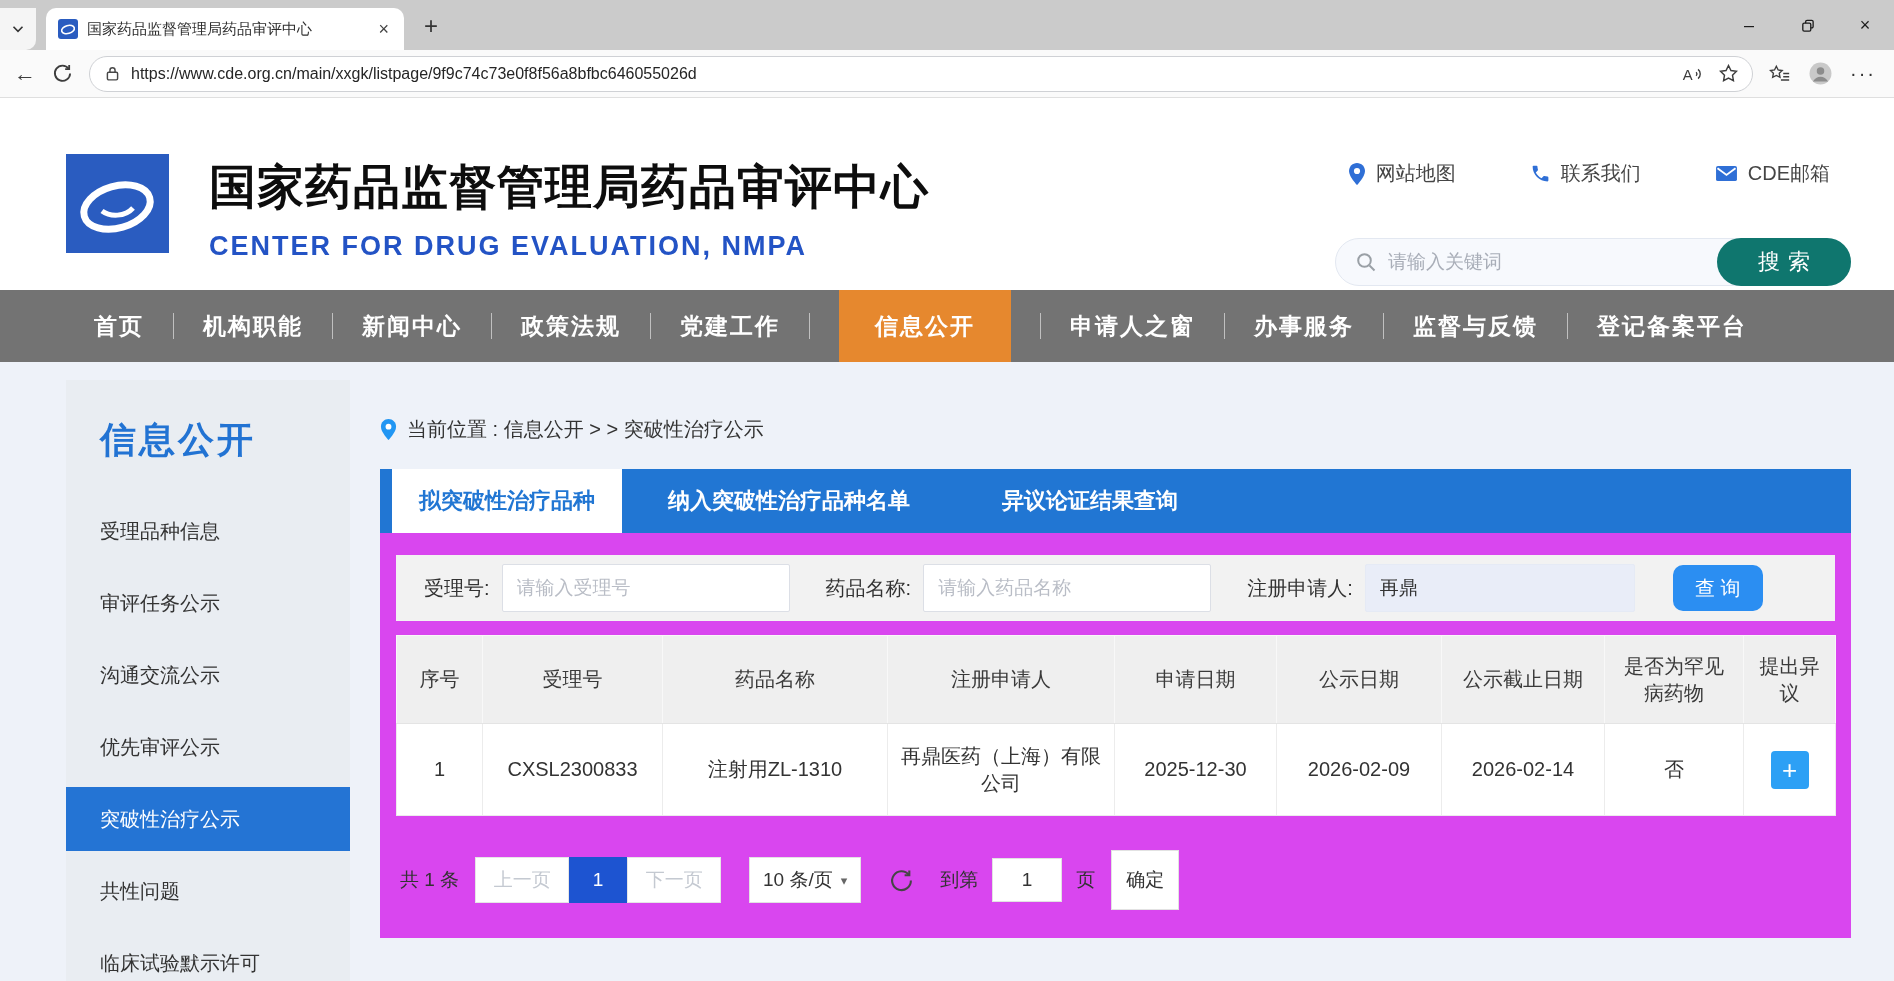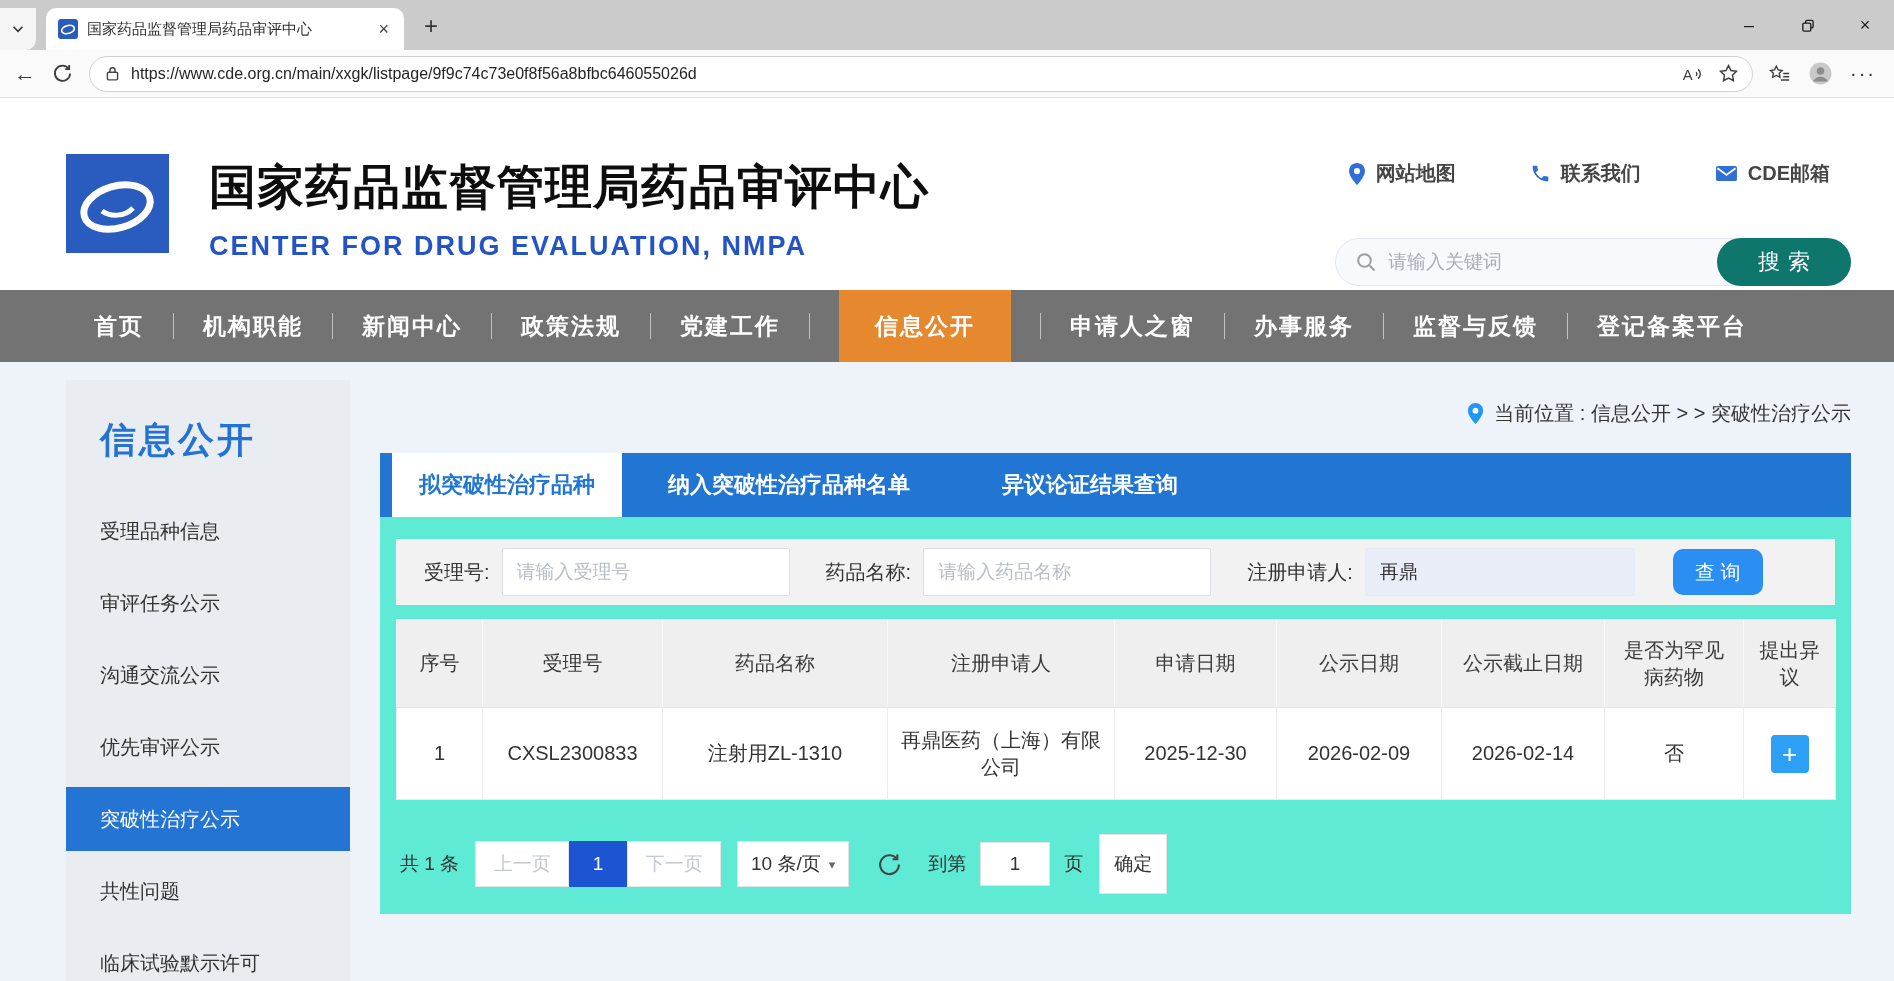--- a/index.html
+++ b/index.html
@@ -30,21 +30,21 @@
   .after-pill { display:flex; align-items:center; gap:18px; padding-right:4px; }
   .dots { font-size:20px; color:#333; letter-spacing:2px; }
 
   
   .site-header { position:relative; height:192px; background:#fff; }
   .brand { position:absolute; left:66px; top:56px; display:flex; }
   .logo { width:103px; height:99px; }
   .brand-text { margin-left:40px; padding-top:2px; }
   .brand-title { font-size:47px; font-weight:bold; color:#0d0d0d; letter-spacing:1px; }
   .brand-sub { margin-top:12px; font-size:27px; font-weight:bold; color:#2353c5; letter-spacing:2px; }
-  .quick-links { position:absolute; top:62px; right:64px; display:flex; gap:74px; align-items:center;font-weight:bold; }
+  .quick-links { position:absolute; top:62px; right:64px; display:flex; gap:74px; align-items:center; }
   .qlink { display:flex; align-items:center; gap:10px; font-size:20px; color:#454545; }
   .hsearch { position:absolute; top:140px; right:43px; width:516px; height:48px;
     background:#f7f9fd; border:1px solid #e3e8f1; border-radius:24px;
     display:flex; align-items:center; padding-left:20px; }
   .hsearch input { flex:1; border:none; outline:none; background:transparent;
     font-size:19px; color:#333; margin-left:12px; font-family:inherit; }
   .hsearch input::placeholder { color:#a9aeb8; }
   .hsearch-btn { width:134px; height:48px; margin:-1px -1px -1px 0; border:none;
     background:#0f766e; color:#fff; font-size:22px; letter-spacing:8px; padding-left:8px;
     border-radius:24px; font-family:inherit; }
@@ -58,23 +58,23 @@
 
   
   .page { display:flex; height:619px; padding:18px 0 0 66px; align-items:stretch; }
   .sidebar { width:284px; background:#e9edf2; }
   .sidebar-title { color:#2273d3; font-size:36px; font-weight:bold; letter-spacing:3px;
     padding:36px 0 30px 34px; }
   .side-item { height:72px; line-height:72px; padding-left:34px; font-size:20px; color:#333; }
   .side-item.active { background:#2474d4; color:#fff; height:64px; line-height:64px; margin:4px 0; }
 
   .main { margin-left:30px; width:1471px; }
-  .breadcrumb { margin-top:20px; display:flex; align-items:center; gap:10px;
-    font-size:20px; color:#333;justify-content:flex-end; }
-  .panel { margin-top:26px; background:#5eead4; padding-bottom:20px; }
+  .breadcrumb { margin-top:36px; display:flex; align-items:center; gap:10px;
+    font-size:20px; color:#333; }
+  .panel { margin-top:26px; background:#d946ef; padding-bottom:28px; }
   .tabbar { background:#2176d3; height:64px; display:flex; padding-left:12px; }
   .ctab { height:64px; display:flex; align-items:center; color:#fff; font-size:22px;
     font-weight:bold; padding:0 46px; }
   .ctab.active { background:#fff; color:#2176d3; width:230px; padding:0; justify-content:center; }
 
   .filterrow { margin:22px 16px 0; background:#f2f2f2; height:66px; display:flex;
     align-items:center; padding-left:28px; font-size:20px; color:#333; }
   .f-label { margin-left:36px; white-space:nowrap; }
   .f-label:first-child { margin-left:0; }
   .f-input { width:288px; height:48px; margin-left:12px; border:1px solid #dcdfe6;
@@ -93,21 +93,21 @@
     border:1px solid #ececec; padding:0 10px; }
   .add-btn { width:38px; height:38px; border:none; border-radius:4px; background:#2da0f5;
     color:#fff; font-size:26px; line-height:1; font-family:inherit; }
 
   .pager { margin:34px 0 0 20px; display:flex; align-items:center; font-size:19px; color:#333; }
   .pg-total { margin-right:16px; white-space:nowrap; }
   .pg-btn { min-width:94px; height:46px; background:#fff; border:1px solid #e6e6e6;
     display:flex; align-items:center; justify-content:center; color:#c4c9d1; }
   .pg-num { min-width:58px; height:46px; background:#1d54d1; border:1px solid #1d54d1;
     color:#fff; display:flex; align-items:center; justify-content:center; }
-  .pg-size { margin-left:16px; min-width:112px; height:46px; border:1px solid #e2e2e2;
+  .pg-size { margin-left:28px; min-width:112px; height:46px; border:1px solid #e2e2e2;
     background:#fff; display:flex; align-items:center; justify-content:center; gap:8px; color:#333; }
   .pg-caret { font-size:13px; color:#666; }
   .pg-refresh { margin-left:28px; display:flex; align-items:center; }
   .pg-goto-label { margin-left:26px; }
   .pg-input { width:70px; height:44px; margin:0 14px; border:1px solid #e2e2e2; text-align:center;
     font-size:19px; color:#333; outline:none; font-family:inherit; }
   .pg-confirm { margin-left:16px; width:68px; height:60px; background:#fff; border:1px solid #e2e2e2;
     font-size:19px; color:#333; font-family:inherit; }
 </style>
 </head>

